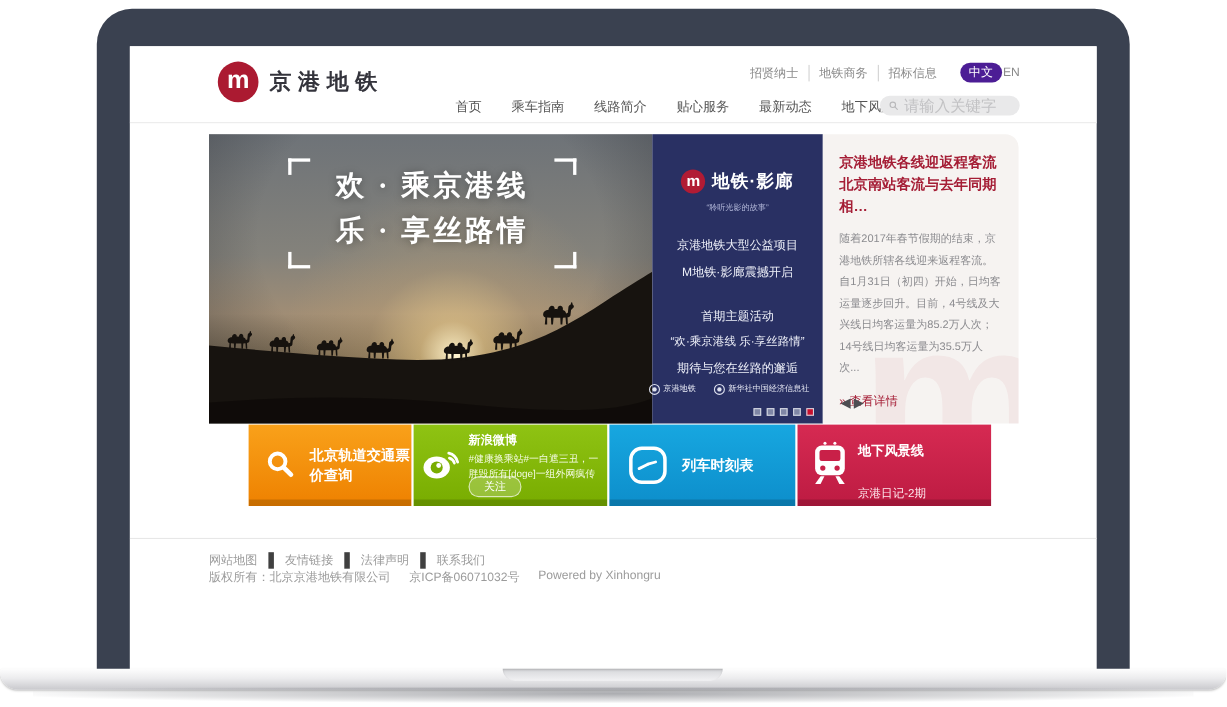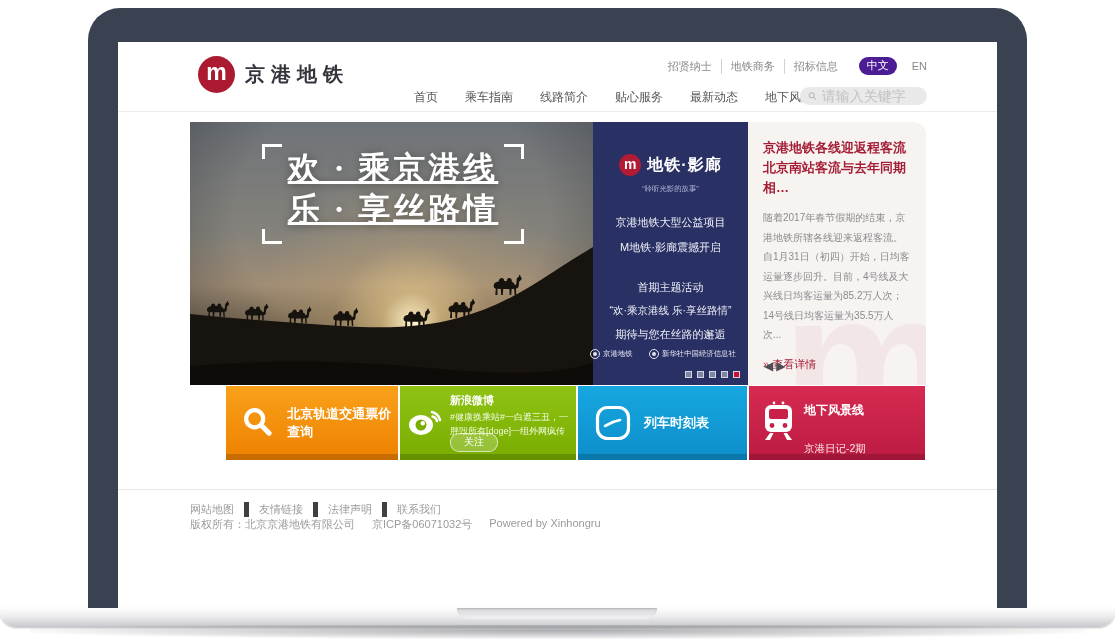--- a/index.html
+++ b/index.html
@@ -26,21 +26,21 @@
   .logo { position:absolute; left:80px; top:14px; display:flex; align-items:center; gap:10px; cursor:pointer; }
   .logo-mark { width:37px; height:37px; border-radius:50%; background:#ab1a31; color:#fff;
                font-weight:bold; font-size:23px; line-height:33px; text-align:center; }
   .logo-text { font-size:20px; font-weight:bold; color:#34343c; letter-spacing:6px; }
   .topbar { position:absolute; top:15px; right:70px; display:flex; align-items:center;
             font-size:11px; color:#8a8a8a; }
   .toplink { padding:0 9px; cursor:pointer; }
   .toplink + .toplink { border-left:1px solid #d2d2d2; }
   .lang-cn { margin-left:12px; background:#4c1d95; color:#fff; border-radius:9px;
              padding:1px 8px 2px; font-size:11px; cursor:pointer; }
-  .lang-en { margin-left:15px; color:#8a8a8a; cursor:pointer; }
+  .lang-en { margin-left:1px; color:#8a8a8a; cursor:pointer; }
   .nav { position:absolute; top:47px; left:296px; display:flex; gap:27px;
          font-size:12px; color:#555; }
   .nav-item { cursor:pointer; white-space:nowrap; }
   .search { position:absolute; top:45px; right:70px; width:127px; height:18px;
             background:#e9e9ea; border-radius:9px; display:flex; align-items:center;
             padding:0 8px; gap:5px; }
   .search input { border:0; background:transparent; outline:none; font-size:14px;
                   color:#777; width:100%; font-family:inherit; }
   .search input::placeholder { color:#c2c2c4; }
 
@@ -48,22 +48,22 @@
   .banner { position:absolute; top:80px; left:72px; width:736px; height:263px; display:flex; }
 
   .hero { position:relative; width:403px; height:263px; overflow:hidden; cursor:pointer;
     background:
       radial-gradient(circle at 55% 76%, rgba(255,242,200,.95) 0%, rgba(244,210,140,.55) 10%, rgba(200,168,118,.28) 26%, rgba(0,0,0,0) 52%),
       radial-gradient(ellipse at 50% 35%, rgba(0,0,0,0) 55%, rgba(38,41,48,.5) 100%),
       linear-gradient(180deg,#6e7378 0%,#84827b 42%,#a08d75 62%,#77674f 78%,#2c2720 100%); }
   .hero-art { position:absolute; left:0; top:0; }
   .cap { position:absolute; left:88px; top:26px; width:230px; height:88px; text-align:center;
          font-family:"Liberation Serif","DejaVu Serif",serif; color:#fff; }
-  .cap-line { font-size:32px; line-height:41px; letter-spacing:3px; font-weight:bold;
-              text-shadow:0 1px 8px rgba(0,0,0,.35);text-decoration:underline; }
+  .cap-line { font-size:26px; line-height:41px; letter-spacing:3px; font-weight:bold;
+              text-shadow:0 1px 8px rgba(0,0,0,.35); }
   .cnr { position:absolute; width:20px; height:15px; border:0 solid #fff; }
   .cnr.tl { left:-16px; top:-4px;  border-width:3px 0 0 3px; }
   .cnr.tr { right:-16px; top:-4px; border-width:3px 3px 0 0; }
   .cnr.bl { left:-16px; bottom:-8px; border-width:0 0 3px 3px; }
   .cnr.br { right:-16px; bottom:-8px; border-width:0 3px 3px 0; }
 
   
   .gallery { position:relative; width:155px; height:263px; background:#293063; color:#fff;
              text-align:center; cursor:pointer; }
   .g-brand { margin:0 auto; padding-top:32px; display:flex; justify-content:center;
@@ -96,21 +96,21 @@
   .news-body { position:relative; margin-top:10px; font-size:10px; color:#8b8b8f; line-height:1.95; }
   .news-more { position:relative; display:inline-block; margin-top:12px; font-size:11px;
                color:#a51e36; cursor:pointer; }
   .news-arrows { position:absolute; left:16px; bottom:12px; font-size:12px; color:#4d4d52; }
   .news-arrows span { cursor:pointer; margin-right:3px; }
 
   
   .tiles { position:absolute; top:344px; left:108px; width:700px; height:74px; display:flex; gap:2px; }
   .tile { position:relative; height:74px; color:#fff; overflow:hidden; cursor:pointer;
           box-shadow:inset 0 -6px 0 rgba(0,0,0,.16); }
-  .t-orange { width:172px; background:linear-gradient(180deg,#f9a11a,#ee8100);
+  .t-orange { width:148px; background:linear-gradient(180deg,#f9a11a,#ee8100);
               display:flex; align-items:center; gap:12px; padding-left:15px; }
   .t-orange .t-label { font-size:13px; font-weight:bold; }
   .t-green { width:176px; background:linear-gradient(180deg,#8fc313,#78ac00); }
   .w-icon { position:absolute; left:6px; top:18px; }
   .w-text { position:absolute; left:50px; top:7px; right:5px; }
   .w-title { font-size:11px; font-weight:bold; }
   .w-body { margin-top:3px; font-size:9px; line-height:1.55; max-height:29px; overflow:hidden;
             color:#f4fbe2; }
   .w-follow { position:absolute; left:50px; bottom:8px; font-size:10px; padding:1px 13px 2px;
               border:1px solid rgba(255,255,255,.65); background:rgba(255,255,255,.22);

